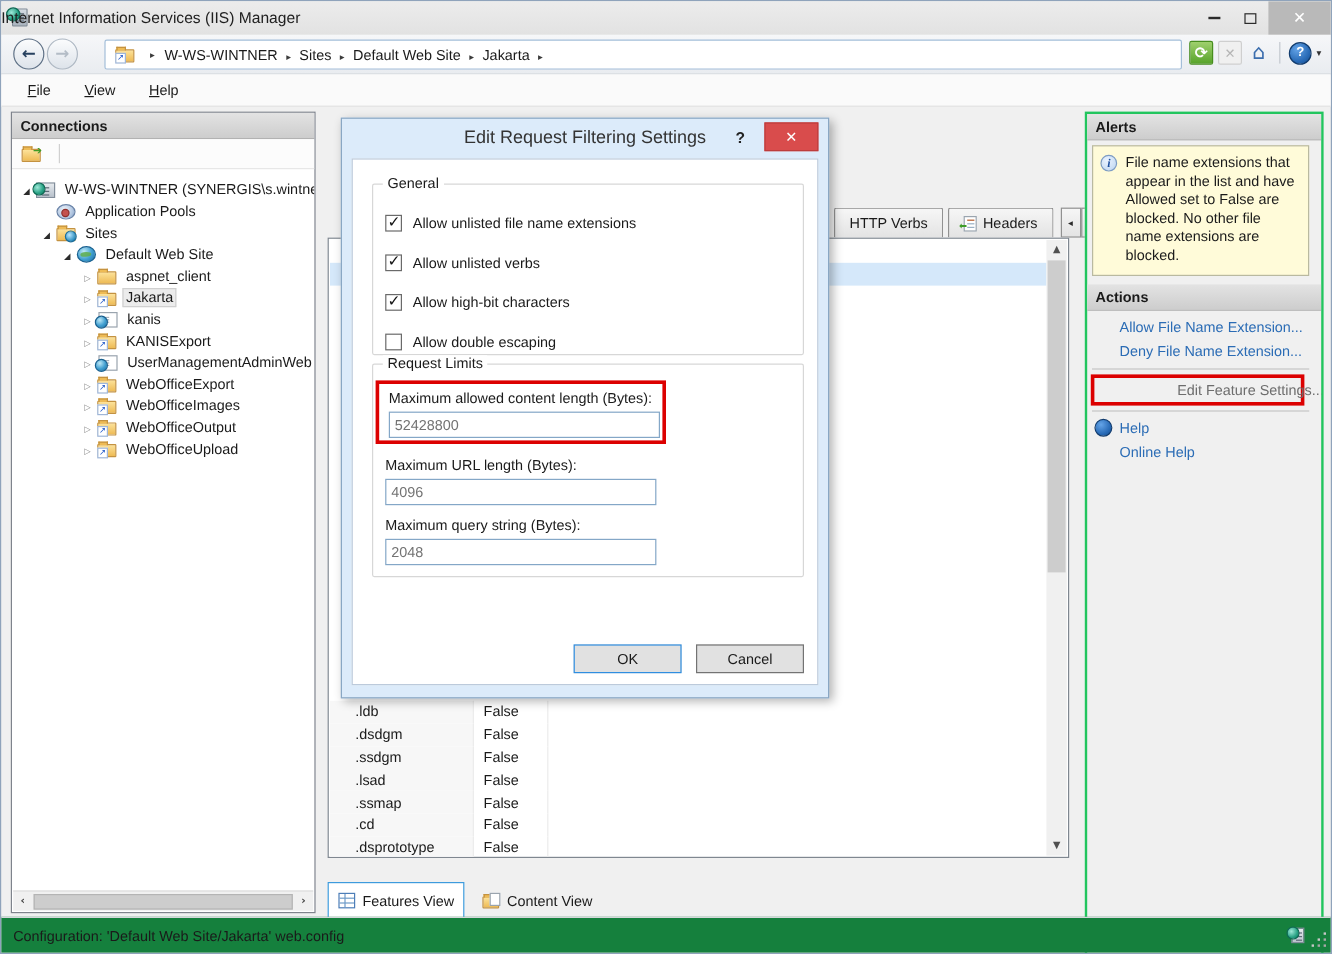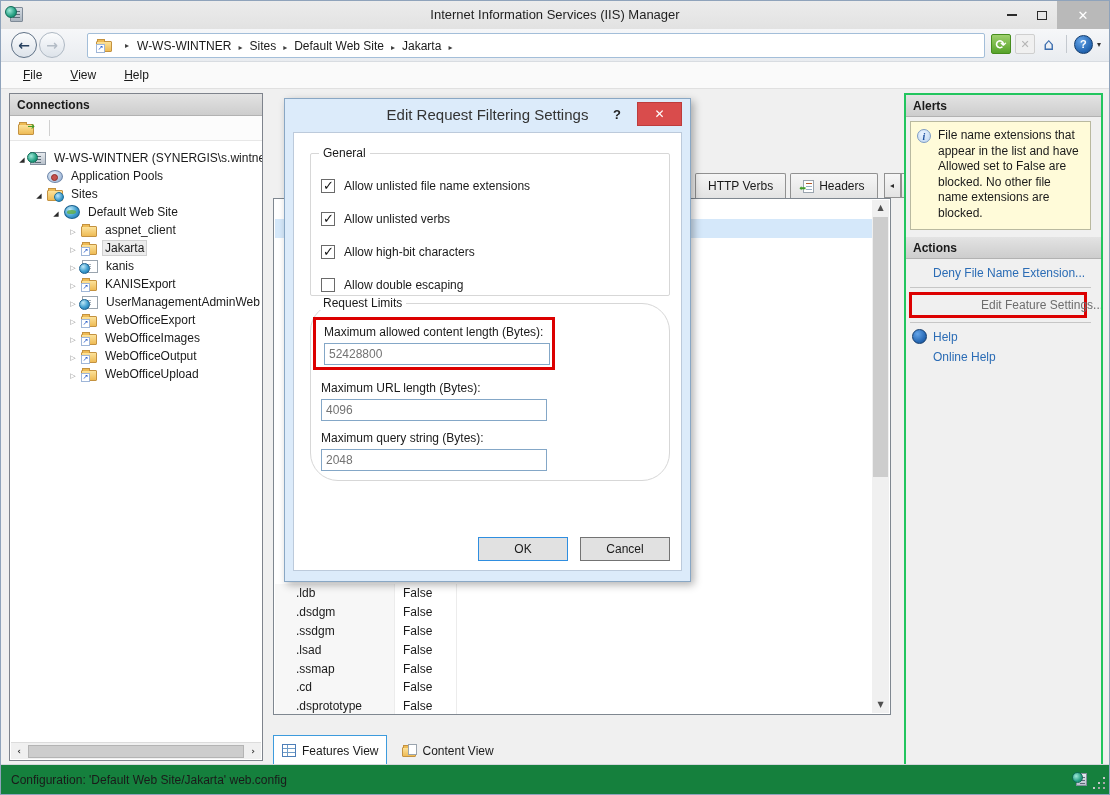--- a/index.html
+++ b/index.html
@@ -8,21 +8,21 @@
        font-family:"Liberation Sans","DejaVu Sans",sans-serif;font-size:12px;color:#1a1a1a;
        border:1px solid #8fa3bb;overflow:hidden;}
   .glyph{font-family:"DejaVu Sans",sans-serif;}
 
   
   .titlebar{position:absolute;left:0;top:0;right:0;height:28px;background:linear-gradient(#ececec,#e2e2e2);}
   .app-logo{position:absolute;left:9px;top:6px;width:13px;height:15px;background:linear-gradient(#d4dbe2,#aab4bf);border:1px solid #7e8a97;border-radius:1px;}
   .app-logo::before{content:"";position:absolute;left:2px;top:3px;width:7px;height:1px;background:#5d6a77;box-shadow:0 3px #5d6a77,0 6px #5d6a77;}
   .app-logo::after{content:"";position:absolute;left:-6px;top:-2px;width:10px;height:10px;border-radius:50%;
       background:radial-gradient(circle at 35% 35%, #9fe8d8, #27a184 60%, #137a61);border:1px solid #0e6b55;}
-  .win-title{position:absolute;left:0;right:0;top:0;height:28px;line-height:28px;text-align:center;font-size:13px;color:#1f1f1f;}
+  .win-title{position:absolute;left:0;right:0;top:0;height:28px;line-height:28px;font-size:13px;color:#1f1f1f;}
   .wbtns{position:absolute;right:0;top:0;height:28px;display:flex;}
   .wbtn{width:30px;height:28px;display:flex;align-items:center;justify-content:center;}
   .wbtn .min-glyph{width:10px;height:2px;background:#2b2b2b;}
   .wbtn .max-glyph{width:10px;height:9px;border:1px solid #2b2b2b;background:transparent;}
   .wbtn.close{width:52px;background:#b9b9b9;color:#fff;font-size:13px;font-weight:bold;}
 
   
   .addressbar{position:absolute;left:0;top:28px;right:0;height:33px;background:linear-gradient(#f6f7f9,#e9ecf0);border-bottom:1px solid #d8dce1;}
   .navcircle{position:absolute;top:3px;width:26px;height:26px;border-radius:50%;display:flex;align-items:center;justify-content:center;
       background:linear-gradient(#fbfcfd,#dde3ea);border:1px solid #7c8courier;}
@@ -144,21 +144,21 @@
   .dlg-help{position:absolute;right:62px;top:5px;width:22px;height:22px;text-align:center;line-height:22px;font-weight:bold;font-size:13px;color:#222;}
   .dlg-close{position:absolute;right:8px;top:3px;width:45px;height:24px;background:#d94c4c;border:1px solid #bd3c3c;
       color:#fff;font-size:12px;text-align:center;line-height:22px;font-family:"DejaVu Sans",sans-serif;}
   .dlg-body{position:absolute;left:8px;top:33px;width:389px;height:439px;background:#fff;border:1px solid #bccadb;}
   .grp{position:absolute;left:16px;width:360px;border:1px solid #d7d7d7;border-radius:2px;}
   .grp-label{position:absolute;left:8px;top:-8px;background:#fff;padding:0 4px;}
   .grp-general{top:20px;height:143px;padding:22px 0 0 10px;}
   .cbrow{display:flex;align-items:center;gap:9px;height:20px;margin-bottom:13px;}
   .cb{width:14px;height:14px;border:1px solid #6a6a6a;background:#fff;position:relative;flex:0 0 14px;}
   .cb.checked::after{content:"✓";position:absolute;left:1px;top:-2px;font-size:13px;font-weight:bold;color:#111;font-family:"DejaVu Sans",sans-serif;}
-  .grp-limits{top:170px;height:178px;border-radius:28px;}
+  .grp-limits{top:170px;height:178px;}
   .field{position:absolute;left:2px;width:242px;}
   .field .flabel{padding:5px 0 4px 8px;}
   .field .finput{display:block;margin-left:8px;width:226px;height:22px;border:1px solid #84a7c7;padding:0 4px;
       font-family:"Liberation Sans","DejaVu Sans",sans-serif;font-size:12px;color:#737373;background:#fff;}
   .field.hl{border:3px solid #dc0000;left:2px;top:13px;height:53px;}
   .field.f2{top:72px;}
   .field.f3{top:122px;}
   .dlg-btn{position:absolute;top:404px;width:90px;height:24px;background:#e1e1e1;border:1px solid #737373;
       text-align:center;line-height:22px;font-size:12px;}
   .btn-ok{left:184px;border:1px solid #2f8ee0;}
@@ -380,20 +380,24 @@
   <div class="right-panel">
     <div class="panel-hdr">Alerts</div>
     <div class="alert-box">
       <span class="info-icon">i</span>
       <span>File name extensions that appear in the list and have Allowed set to False are blocked. No other file name extensions are blocked.</span>
     </div>
     <div class="panel-hdr">Actions</div>
     <div class="actions-list">
       <div>
 
+      <div class="arow">
+            
+            <span class="albl link">Allow File Name Extension...</span>
+          </div>
           <div class="arow">
             
             <span class="albl link">Deny File Name Extension...</span>
           </div>
         </div>
       <hr class="asep">
       <div class="hl-wrap">
         <div>
 
         <div class="arow">

